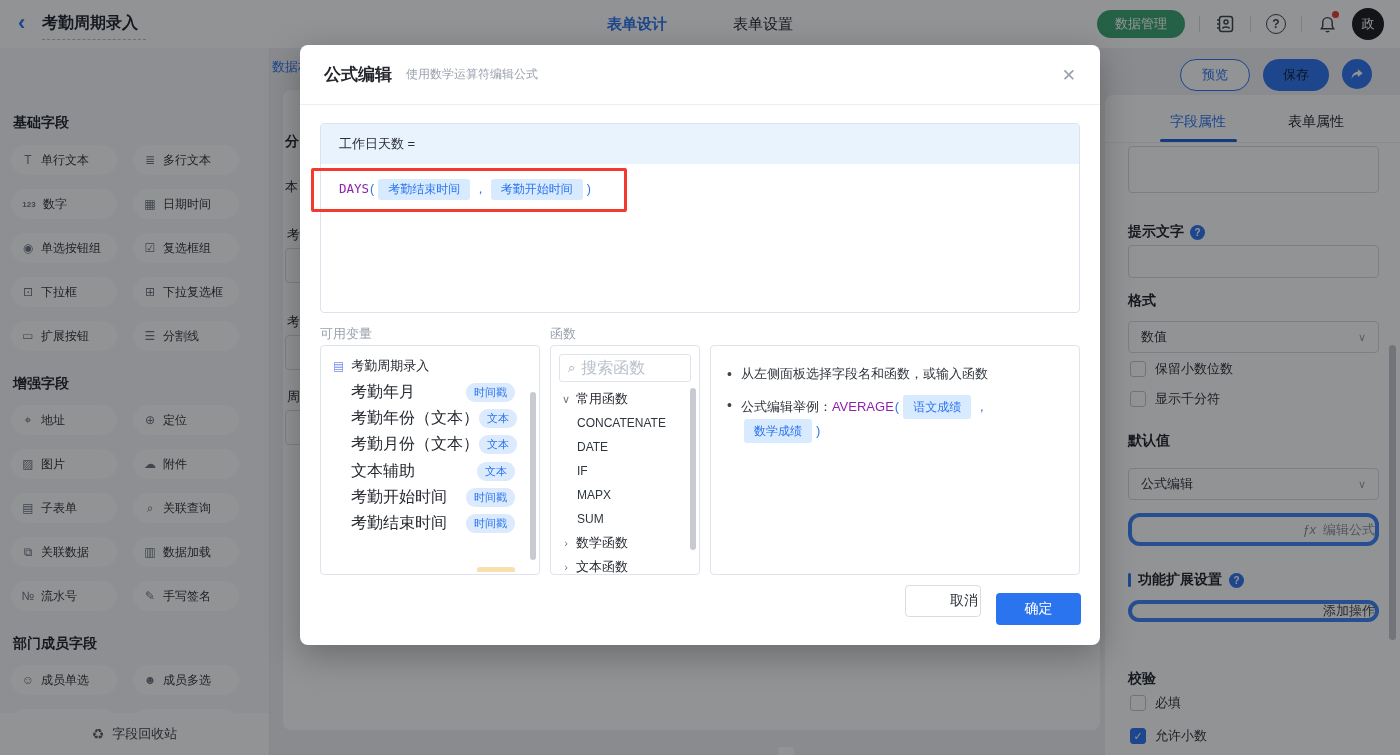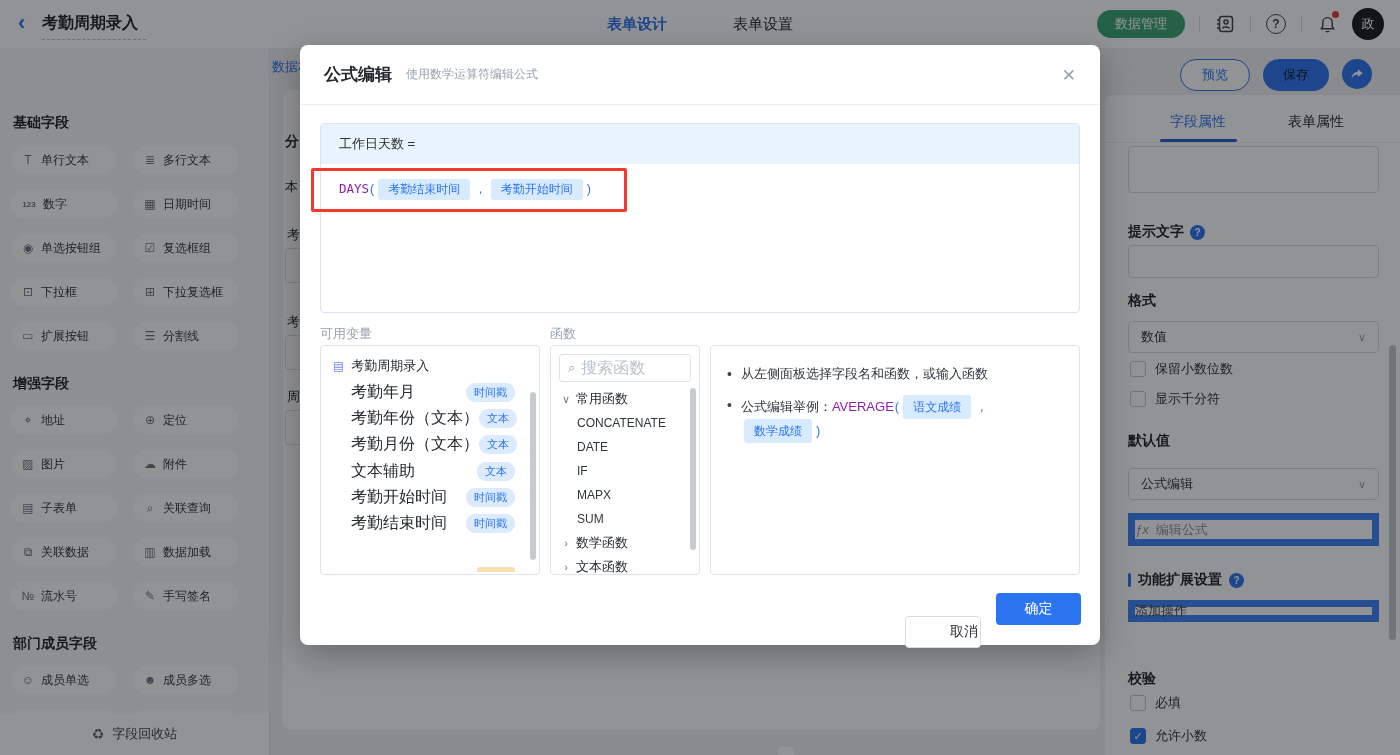--- a/index.html
+++ b/index.html
@@ -60,21 +60,21 @@
   .rtab-line { position:absolute; left:55px; top:44px; width:77px; height:3px; background:#1c5fd6; border-radius:2px;}
   .rdivider { position:absolute; left:0; right:0; top:47px; height:1px; background:#eef0f2;}
   .rbox { position:absolute; left:23px; width:251px; border:1px solid #d8dce2; border-radius:4px; background:#fff;}
   .rlabel { position:absolute; left:23px; font-size:14px; font-weight:700; color:#1d2129; display:flex; align-items:center; gap:6px;}
   .qmark { width:15px; height:15px; border-radius:50%; background:#2b74f0; color:#fff; font-size:10px; font-weight:700; display:flex; align-items:center; justify-content:center;}
   .rselect { position:absolute; left:23px; width:251px; height:32px; border:1px solid #d8dce2; border-radius:4px; display:flex; align-items:center; padding:0 12px; font-size:13px; color:#2b2f36; cursor:pointer; justify-content:space-between;}
   .rselect .chev { color:#98a0aa; font-size:11px;}
   .chkrow { position:absolute; left:25px; display:flex; align-items:center; gap:9px; font-size:13px; color:#2b2f36; cursor:pointer;}
   .cb { width:16px; height:16px; border:1.5px solid #c3c8cf; border-radius:3px; background:#fff; flex:none;}
   .cb.checked { background:#2b74f0; border-color:#2b74f0; color:#fff; font-size:11px; display:flex; align-items:center; justify-content:center; line-height:1;}
-  .rbtn { position:absolute; left:23px; width:251px; border:7px solid #3b82f6; border-radius:0; background:#fff; display:flex; align-items:center; justify-content:flex-start; font-size:13px; cursor:pointer;}
+  .rbtn { position:absolute; left:23px; width:251px; border:4px solid #3b82f6; border-radius:12px; background:#fff; display:flex; align-items:center; justify-content:flex-end; font-size:13px; cursor:pointer;}
   .extrow { position:absolute; left:23px; display:flex; align-items:center; gap:7px; font-size:14px; font-weight:700; color:#1d2129;}
   .bluebar { width:3px; height:14px; background:#2b74f0; border-radius:2px;}
   .rscroll { position:absolute; right:4px; top:250px; width:7px; height:295px; background:#c4c8ce; border-radius:4px;}
 
   
   .overlay { position:absolute; inset:0; background:rgba(13,16,20,0.45); z-index:10;}
   .modal { position:absolute; left:300px; top:45px; width:800px; height:600px; background:#fff; border-radius:8px; z-index:20; box-shadow:0 10px 34px rgba(0,0,0,0.28);}
   .m-head { position:absolute; left:0; right:0; top:0; height:60px; border-bottom:1px solid #eceef2; display:flex; align-items:center; padding:0 24px;}
   .m-title { font-size:17px; font-weight:700; color:#23262c;}
   .m-sub { font-size:12px; color:#9aa2ad; margin-left:14px;}
@@ -103,21 +103,21 @@
   .fsearch .ic { color:#9aa2ad; font-size:13px;}
   .fsearch input { border:none; outline:none; width:100%; font-size:16px; color:#2b2f36; font-family:inherit; background:transparent;}
   .fsearch input::placeholder { color:#b9c1cb;}
   .grow { height:24px; display:flex; align-items:center; gap:5px; padding-left:10px; font-size:13px; color:#262a31; cursor:pointer;}
   .grow .caret { color:#6f7a87; font-size:11px; width:10px; text-align:center;}
   .fitem { height:24px; display:flex; align-items:center; padding-left:26px; font-size:12px; color:#30363e; cursor:pointer;}
   .fscroll { position:absolute; right:3px; top:42px; width:6px; height:162px; background:#c7cbd1; border-radius:3px;}
   .hline { display:flex; gap:9px; font-size:13px; color:#2e343c; line-height:20px; margin-bottom:11px; align-items:flex-start;}
   .hline .dot { color:#3a4552; font-size:14px; line-height:20px;}
   .hfn { color:#8f1fae; }
-  .m-btn-cancel { position:absolute; left:605px; top:571px; width:76px; height:32px; border:1px solid #d8dce3; border-radius:4px; background:#fff; font-size:14px; color:#2b2f36; display:flex; align-items:center; justify-content:center; cursor:pointer;padding-left:42px;}
+  .m-btn-cancel { position:absolute; left:605px; top:540px; width:76px; height:32px; border:1px solid #d8dce3; border-radius:4px; background:#fff; font-size:14px; color:#2b2f36; display:flex; align-items:center; justify-content:center; cursor:pointer;padding-left:42px;}
   .m-btn-ok { position:absolute; left:696px; top:548px; width:85px; height:32px; border-radius:4px; background:#2b74f0; font-size:14px; color:#fff; display:flex; align-items:center; justify-content:center; cursor:pointer;}
 </style>
 </head>
 <body>
 
 <div class="app">
 
   <div class="canvas-card">
     <div class="frag b" style="left:2px; top:43px;">分</div>
     <div class="frag" style="left:2px; top:88px;">本</div>

